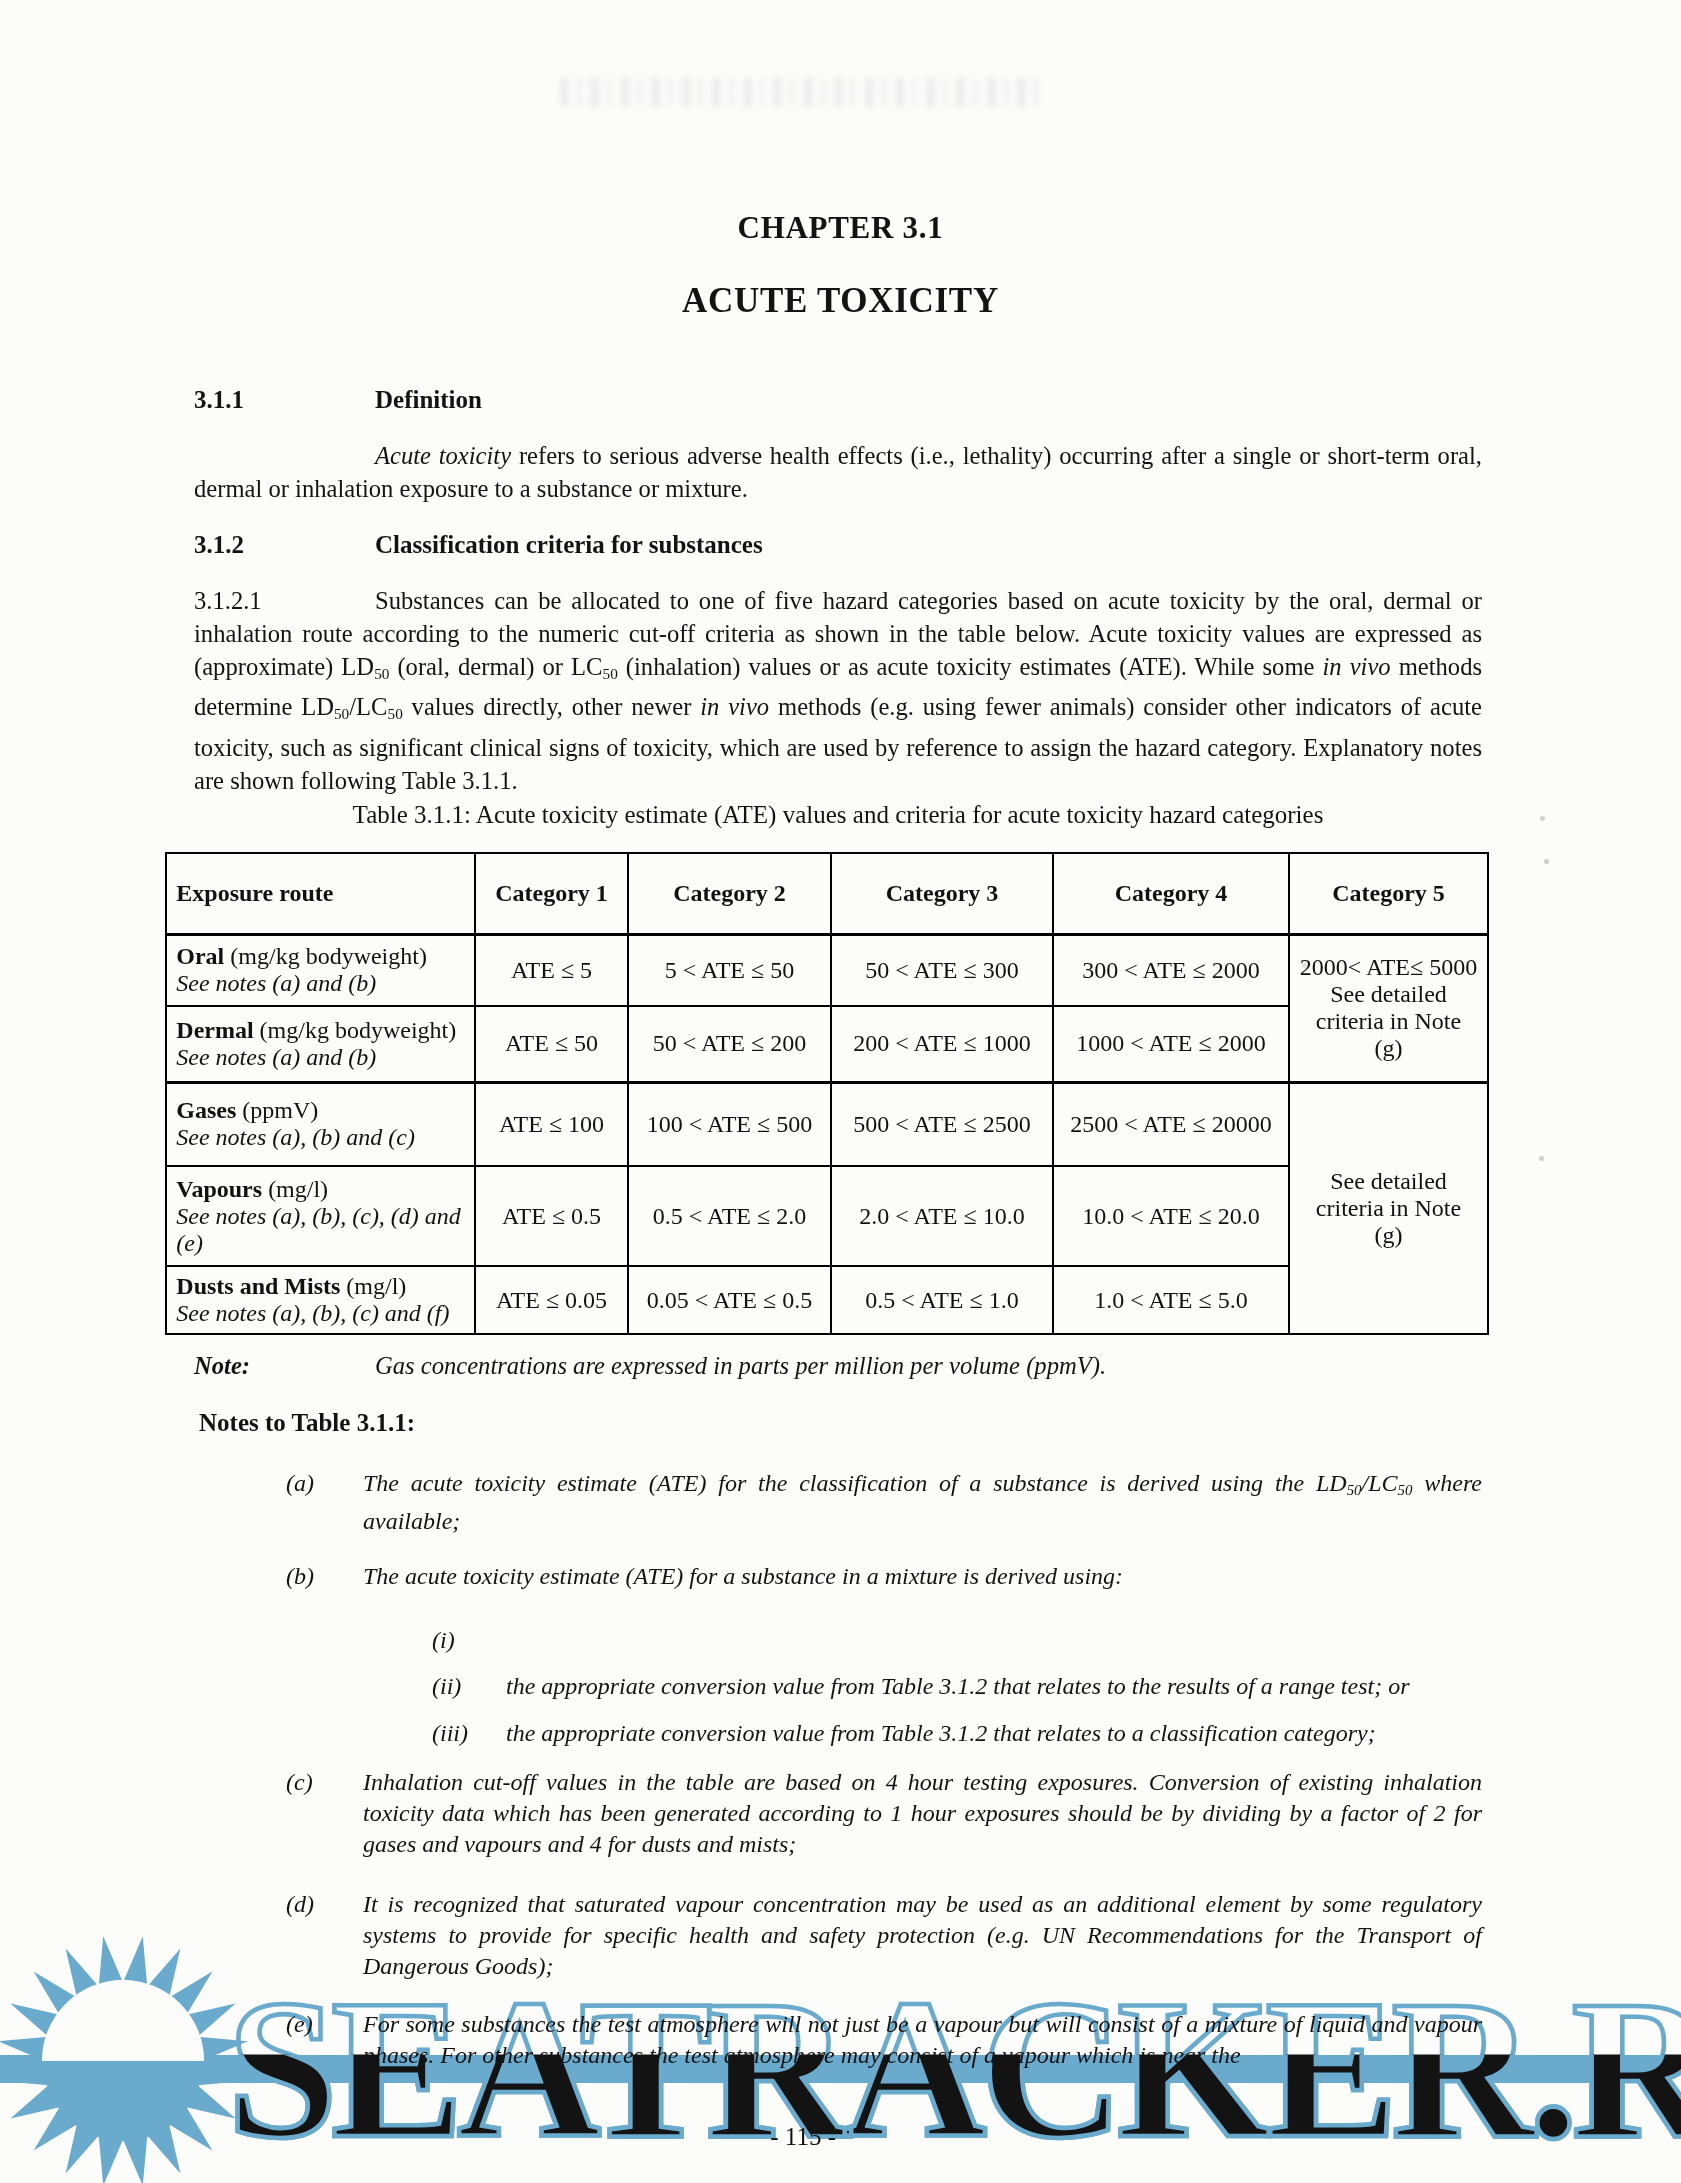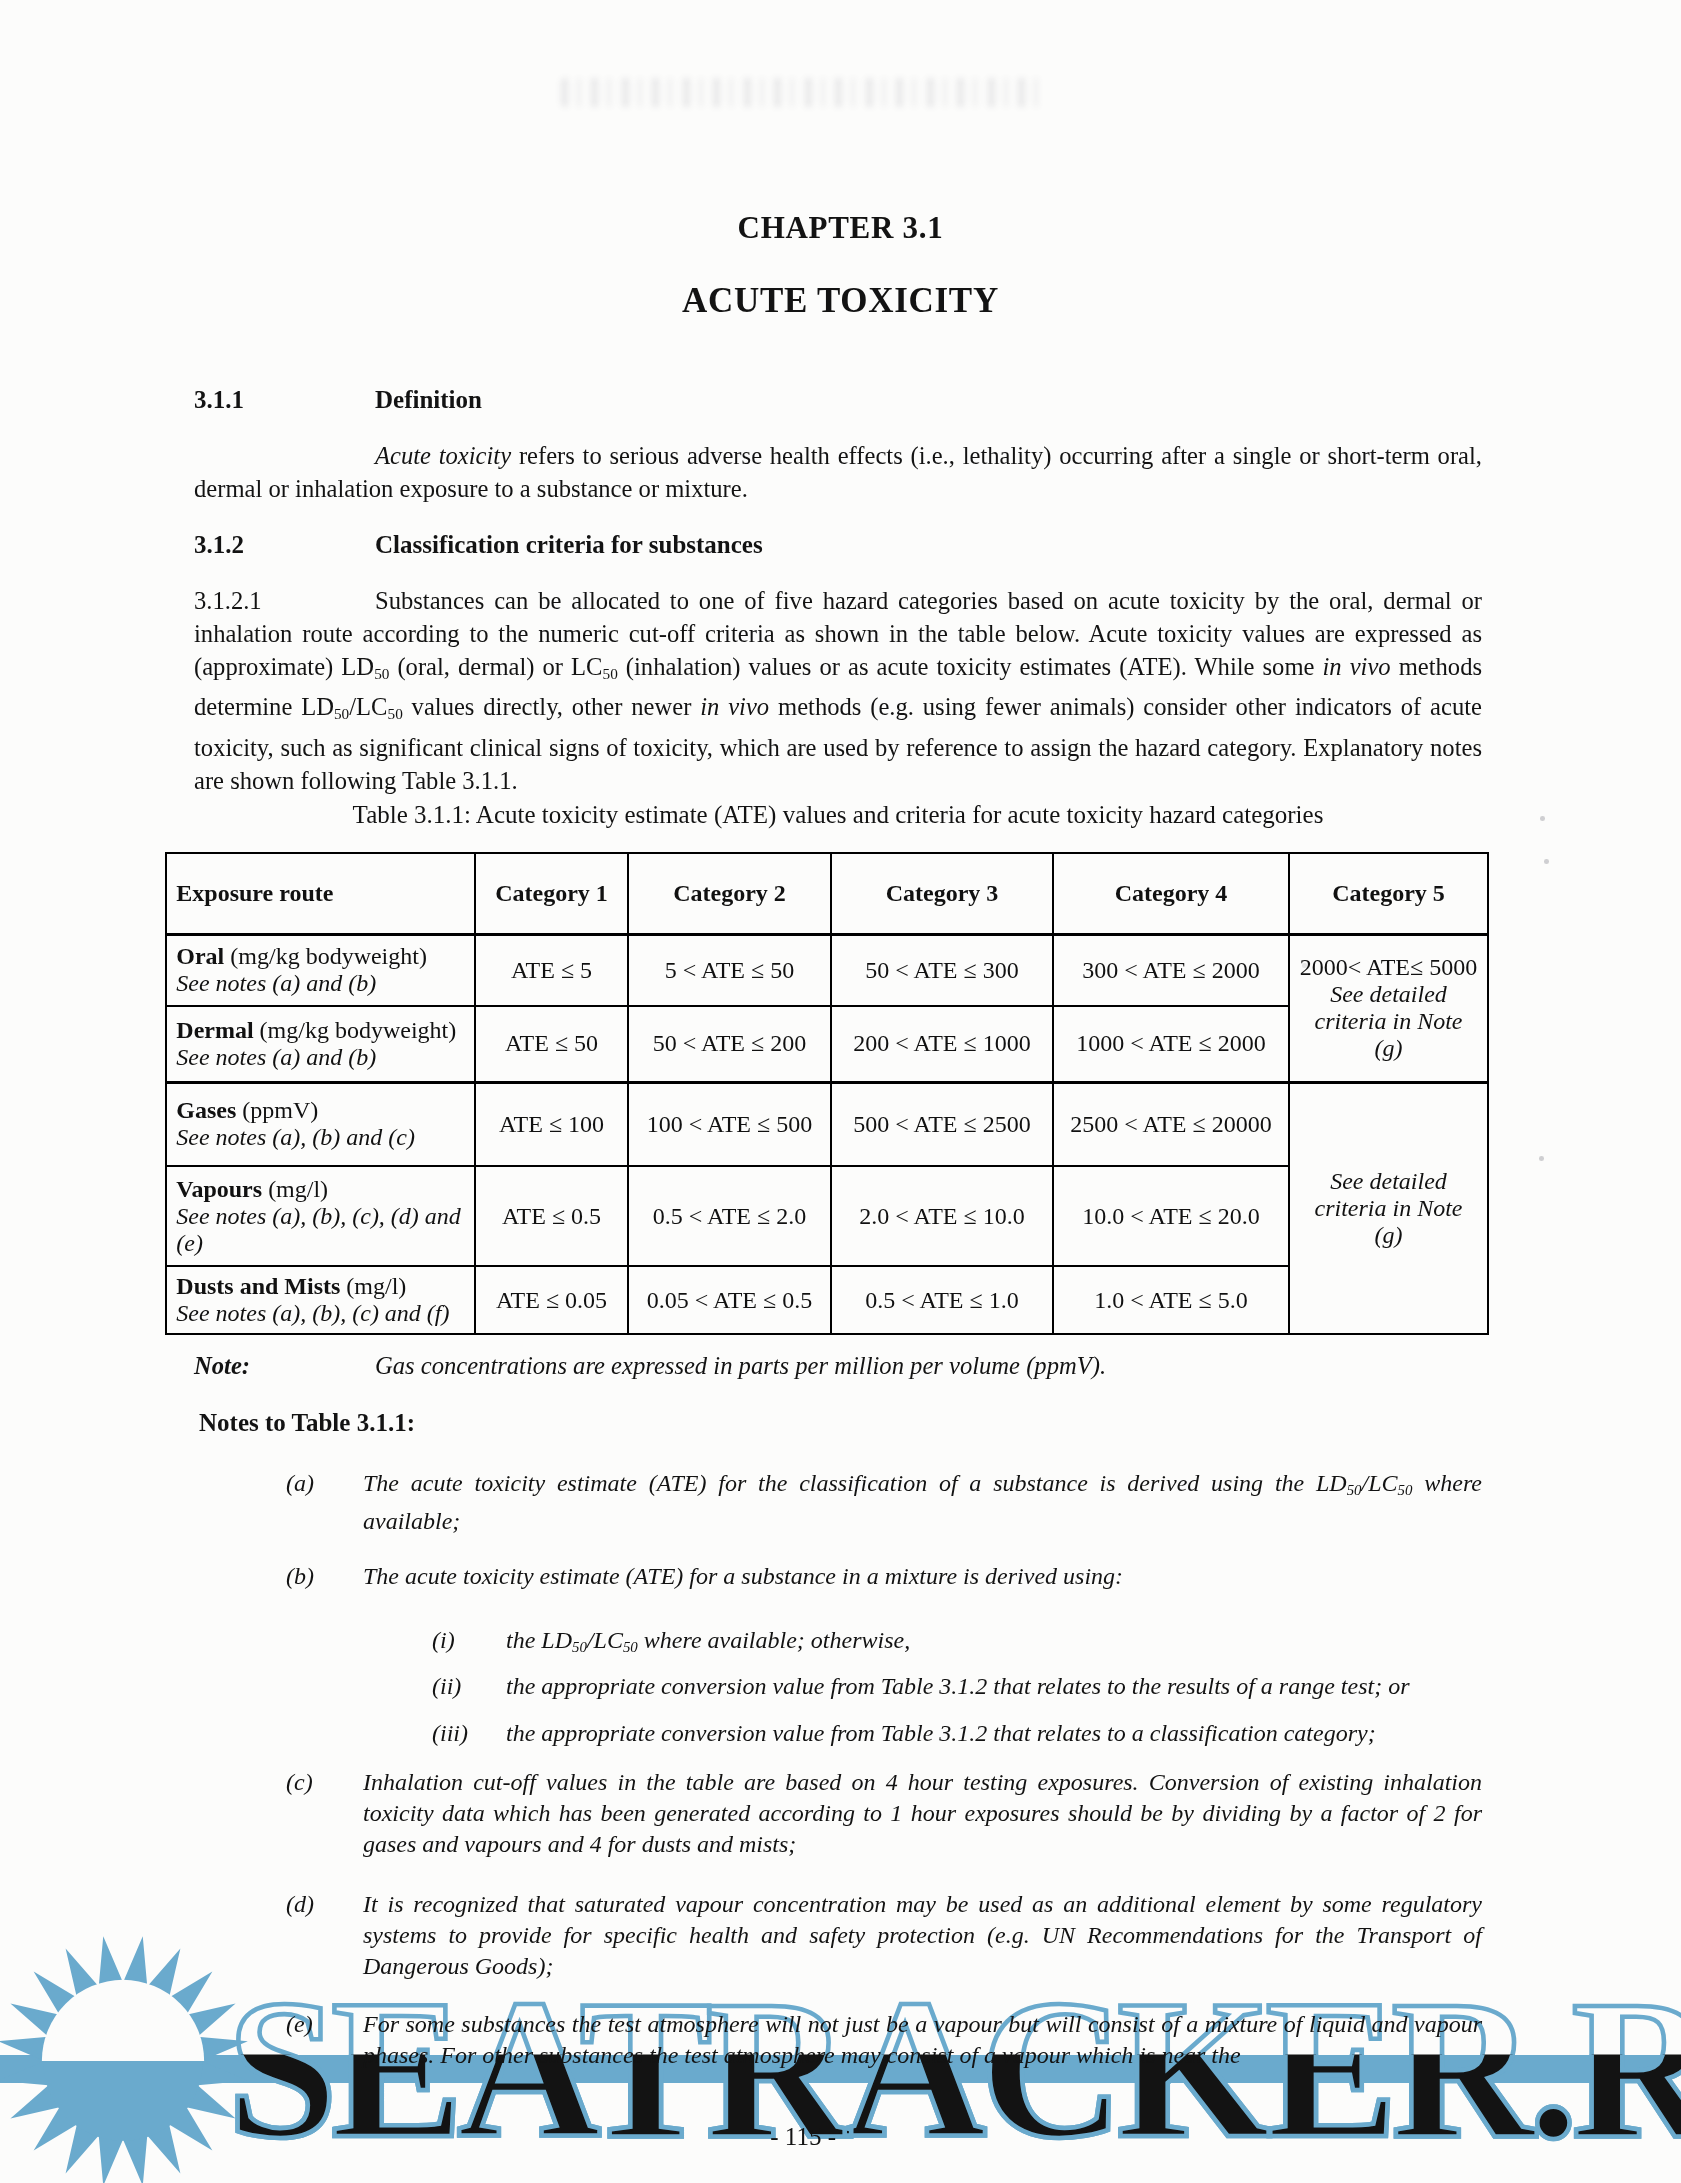--- a/index.html
+++ b/index.html
@@ -60,21 +60,21 @@
   }
   table.ate .hrow th{border-bottom:3.3px solid #000;font-size:24px;}
   table.ate tr.heavy-top td{border-top:3.3px solid #000;}
   table.ate tr.heavy-bottom td{border-bottom:2.7px solid #000;}
   .route-cell{text-align:left;vertical-align:middle;}
   .route-name{font-weight:bold;}
   .route-note{font-style:italic;}
   .val-cell{text-align:center;vertical-align:middle;white-space:nowrap;}
   .cat5-cell{text-align:center;vertical-align:middle;white-space:normal;}
   .cat5-line1{font-size:24px;}
-  .cat5-it{font-style:italic;}
+  .cat5-it{}
   
   .note-line{left:194px;top:1352px;width:1288px;font-size:24.6px;font-style:italic;}
   .note-line .nl-label{display:inline-block;width:181px;font-weight:bold;}
   .notes-heading{left:199px;top:1409px;font-size:25px;font-weight:bold;}
   .note{
     left:194px;width:1288px;
     font-size:24px;font-style:italic;line-height:31px;text-align:justify;
   }
   .note .nlabel{position:absolute;left:92px;width:66px;}
   .note.lvl1 .ntext{display:block;margin-left:169px;}
@@ -225,21 +225,20 @@
     <div class="abs note lvl1" style="top:1468px;">
       <span class="nlabel">(a)</span>
       <span class="ntext"><span>The acute toxicity estimate (ATE) for the classification of a substance is derived using the LD</span><span class="seg-sub">50</span><span>/LC</span><span class="seg-sub">50</span><span> where available;</span></span>
     </div>
     <div class="abs note lvl1" style="top:1561px;">
       <span class="nlabel">(b)</span>
       <span class="ntext"><span>The acute toxicity estimate (ATE) for a substance in a mixture is derived using:</span></span>
     </div>
     <div class="abs note lvl2" style="top:1625px;">
       <span class="nlabel">(i)</span>
-      <span class="ntext"><span>the LD</span><span class="seg-sub">50</span><span>/LC</span><span class="seg-sub">50</span><span> where available; otherwise,</span></span>
     </div>
     <div class="abs note lvl2" style="top:1671px;">
       <span class="nlabel">(ii)</span>
       <span class="ntext"><span>the appropriate conversion value from Table 3.1.2 that relates to the results of a range test; or</span></span>
     </div>
     <div class="abs note lvl2" style="top:1718px;">
       <span class="nlabel">(iii)</span>
       <span class="ntext"><span>the appropriate conversion value from Table 3.1.2 that relates to a classification category;</span></span>
     </div>
     <div class="abs note lvl1" style="top:1767px;">

